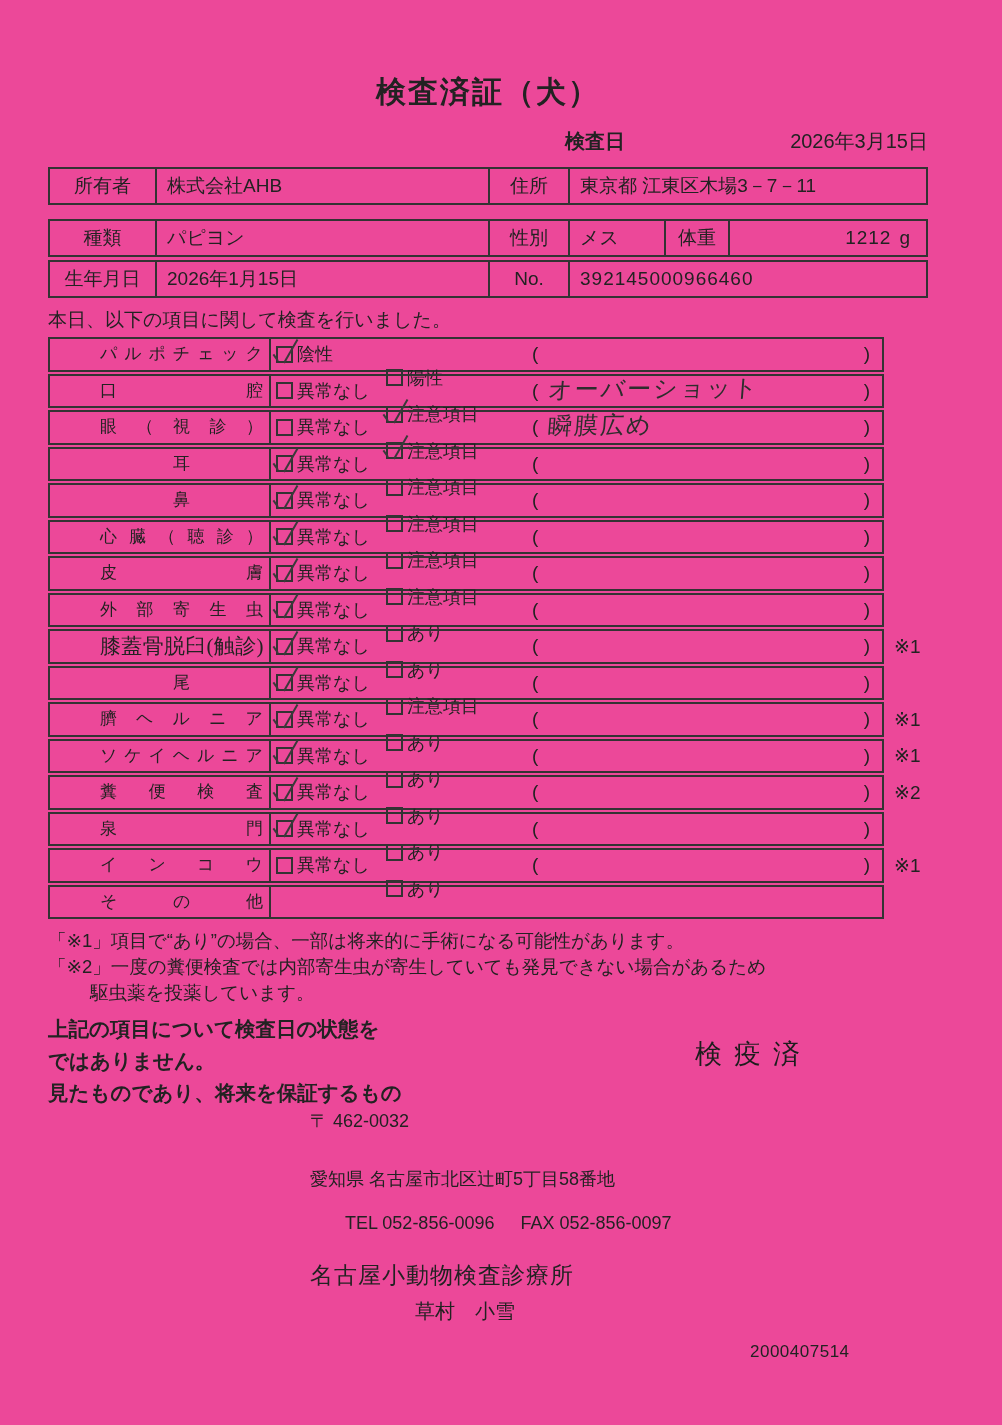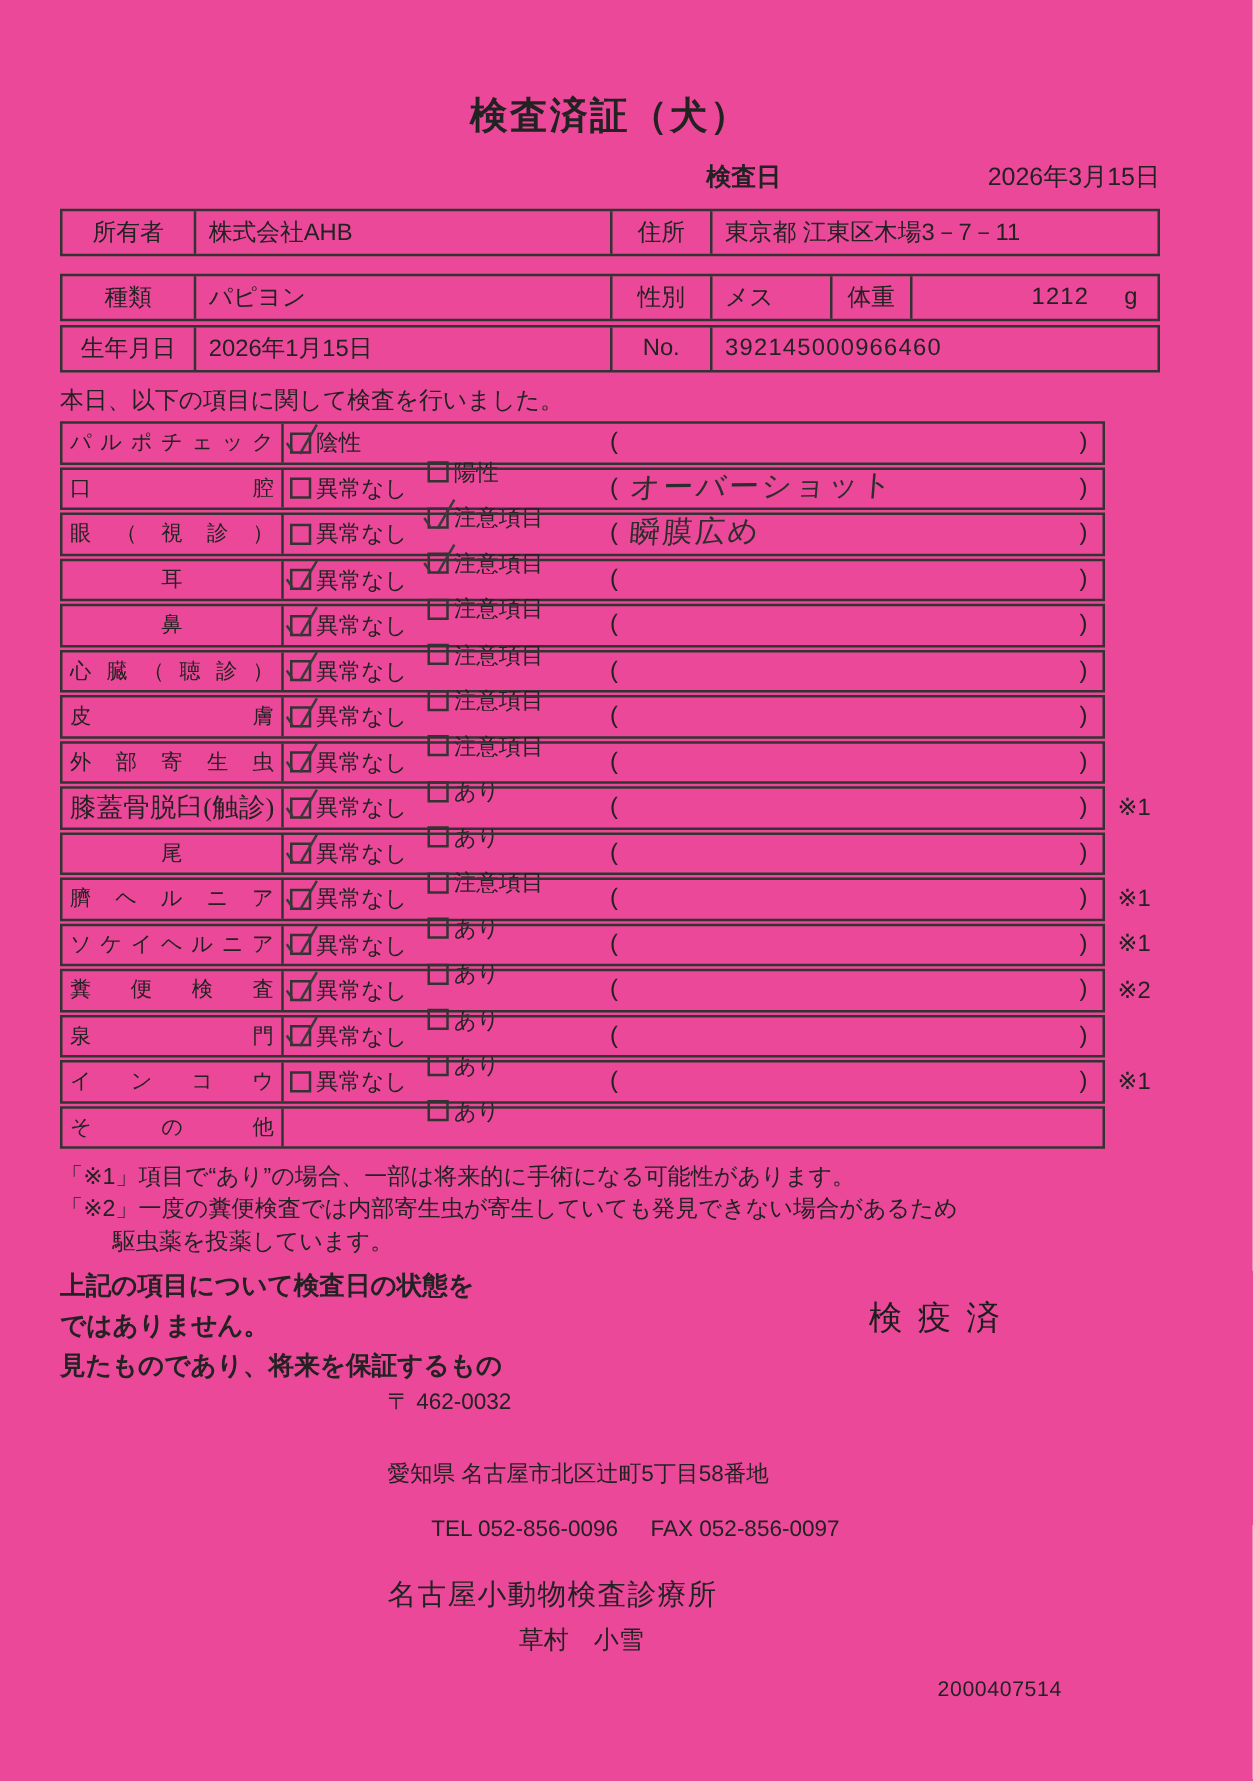--- a/index.html
+++ b/index.html
@@ -24,32 +24,32 @@
   .itable .icell{display:flex;align-items:center;height:34px;border-left:2px solid #333;box-sizing:border-box;font-size:19px;}
   .itable .icell:first-child{border-left:none;}
   .icell.lab{justify-content:center;}
   .icell.val{padding-left:10px;}
   .w-label1{width:105px;flex:none;}
   .w-value1{width:333px;flex:none;}
   .w-label2{width:80px;flex:none;}
   .w-sexval{width:96px;flex:none;}
   .w-wlabel{width:64px;flex:none;}
   .w-rest{flex:1;}
-  .weight-cell{justify-content:flex-end;padding-right:16px;gap:28px;padding-left:21px;}
+  .weight-cell{justify-content:flex-end;padding-right:16px;gap:8px;padding-left:21px;}
   .mt14{margin-top:14px;}
   .mt3{margin-top:3px;}
   .num{letter-spacing:1px;}
 
   
   .intro{margin-top:9px;font-size:19px;}
 
   
   .checklist{margin-top:4px;}
   .crow{display:flex;align-items:center;margin-bottom:2px;}
-  .crow-box{display:flex;align-items:stretch;width:845px;box-sizing:border-box;border:2px solid #333;height:34.5px;background:transparent;}
+  .crow-box{display:flex;align-items:stretch;width:845px;box-sizing:border-box;border:2px solid #333;height:34.5px;background:transparent;padding-left:44px;}
   .clabel{width:177px;flex:none;box-sizing:border-box;border-right:2px solid #333;padding:0 6px;display:block;
           font-size:17px;line-height:30px;text-align:justify;text-align-last:justify;text-justify:inter-character;overflow:hidden;white-space:nowrap;}
   .clabel.center{text-align:center;text-align-last:center;}
   .clabel.tight{font-size:21px;letter-spacing:-0.5px;font-family:Liberation Serif, serif;}
   .copts{flex:1;display:flex;align-items:center;padding-left:5px;font-size:18px;overflow:visible;}
   .opt{display:flex;align-items:center;flex:none;}
   .opt1{width:110px;}
   .opt2{width:146px;margin-top:47px;}
   .cb{width:13px;height:13px;border:2px solid #333;flex:none;margin-right:4px;position:relative;background:transparent;}
   .cb.checked::before{content:"";position:absolute;left:-1px;bottom:0;width:2px;height:8px;background:#3a3a3a;transform:rotate(-35deg);transform-origin:50% 100%;}

